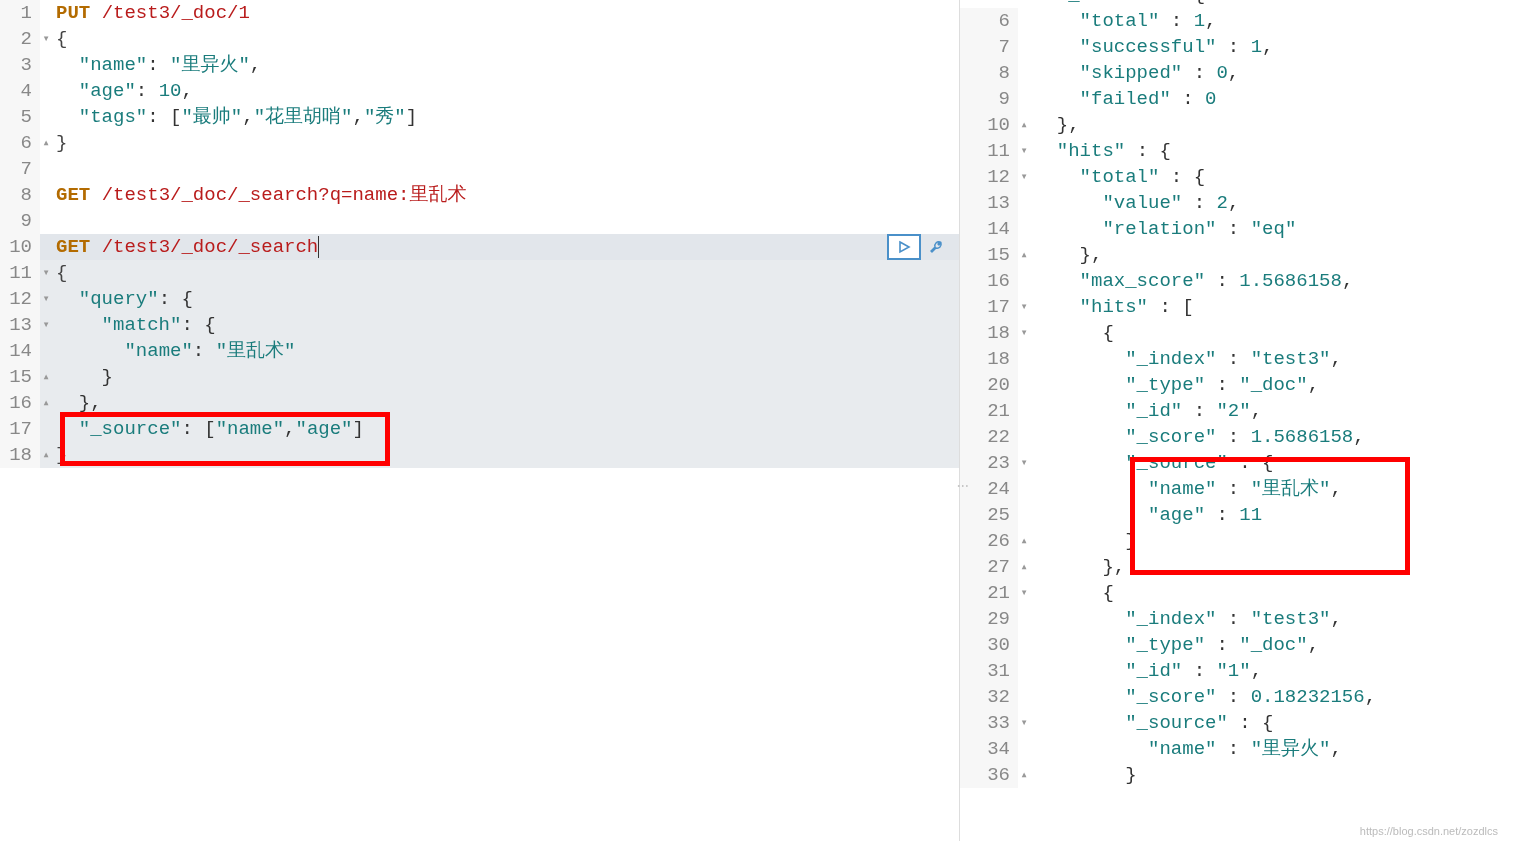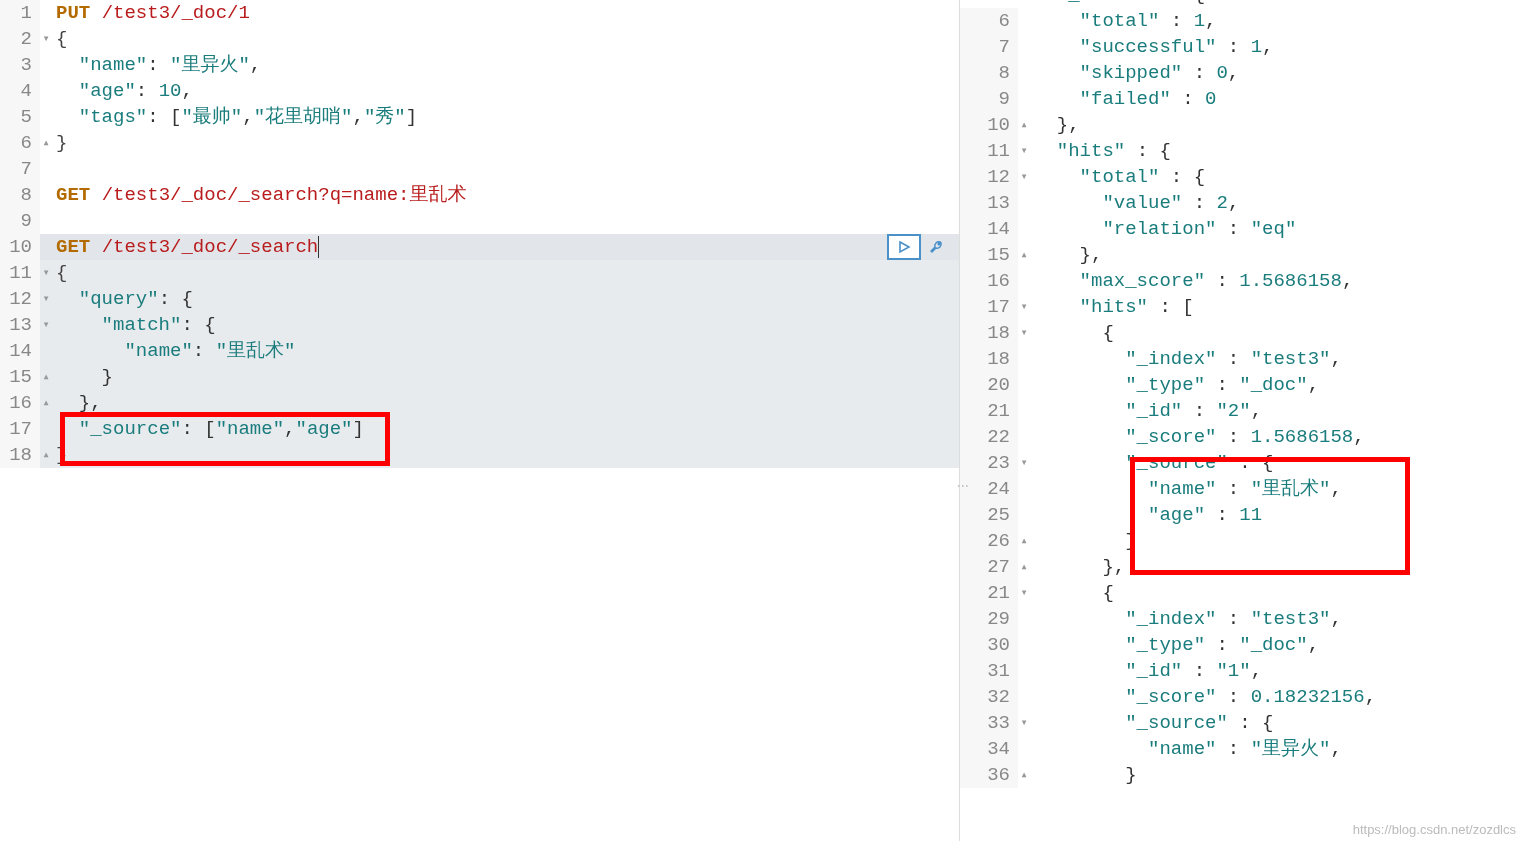--- a/index.html
+++ b/index.html
@@ -97,24 +97,24 @@
     position: absolute;
     left: 955px;
     top: 480px;
     color: #999;
     font-size: 12px;
     letter-spacing: -2px;
     writing-mode: vertical-rl;
   }
   .watermark {
     position: absolute;
-    right: 10px;
+    right: 28px;
     bottom: 4px;
     color: #bbb;
-    font-size: 13px;
+    font-size: 11px;
     font-family: Arial, sans-serif;
   }
 </style>
 </head>
 <body>
 
 <div class="pane left-pane" id="left-container" style="position:relative;">
   <div id="left-lines" style="margin-top: 0px;">
       <div class="line">
         <div class="gutter">1</div>

